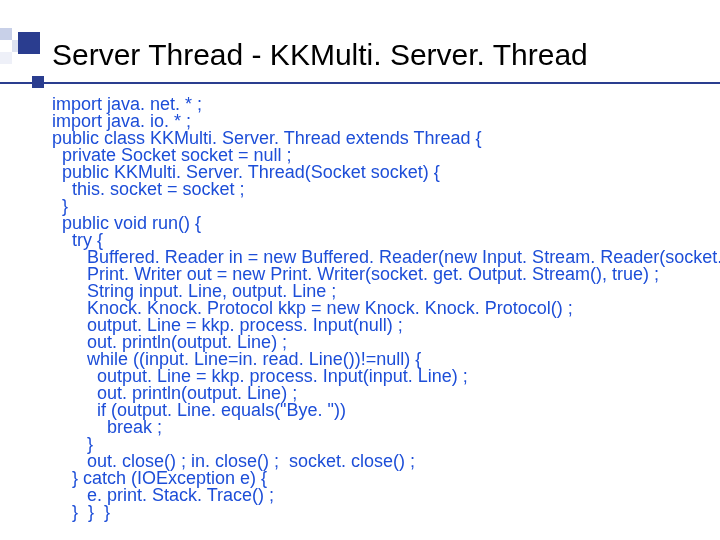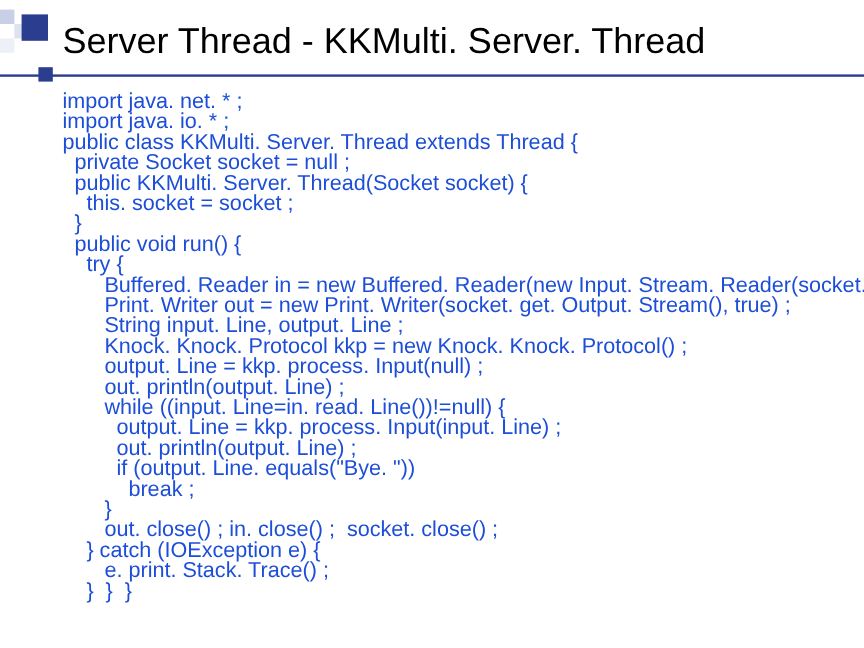--- a/index.html
+++ b/index.html
@@ -9,20 +9,21 @@
     height: 540px;
     background: #fff;
     font-family: Arial, Helvetica, sans-serif;
     overflow: hidden;
   }
   .slide {
     position: relative;
     width: 720px;
     height: 412px;
     box-sizing: border-box;
+    margin-top: 20px;
   }
   .squares {
     position: absolute;
     top: 8px;
     left: 0;
     width: 90px;
     height: 38px;
   }
   .sq {
     position: absolute;

